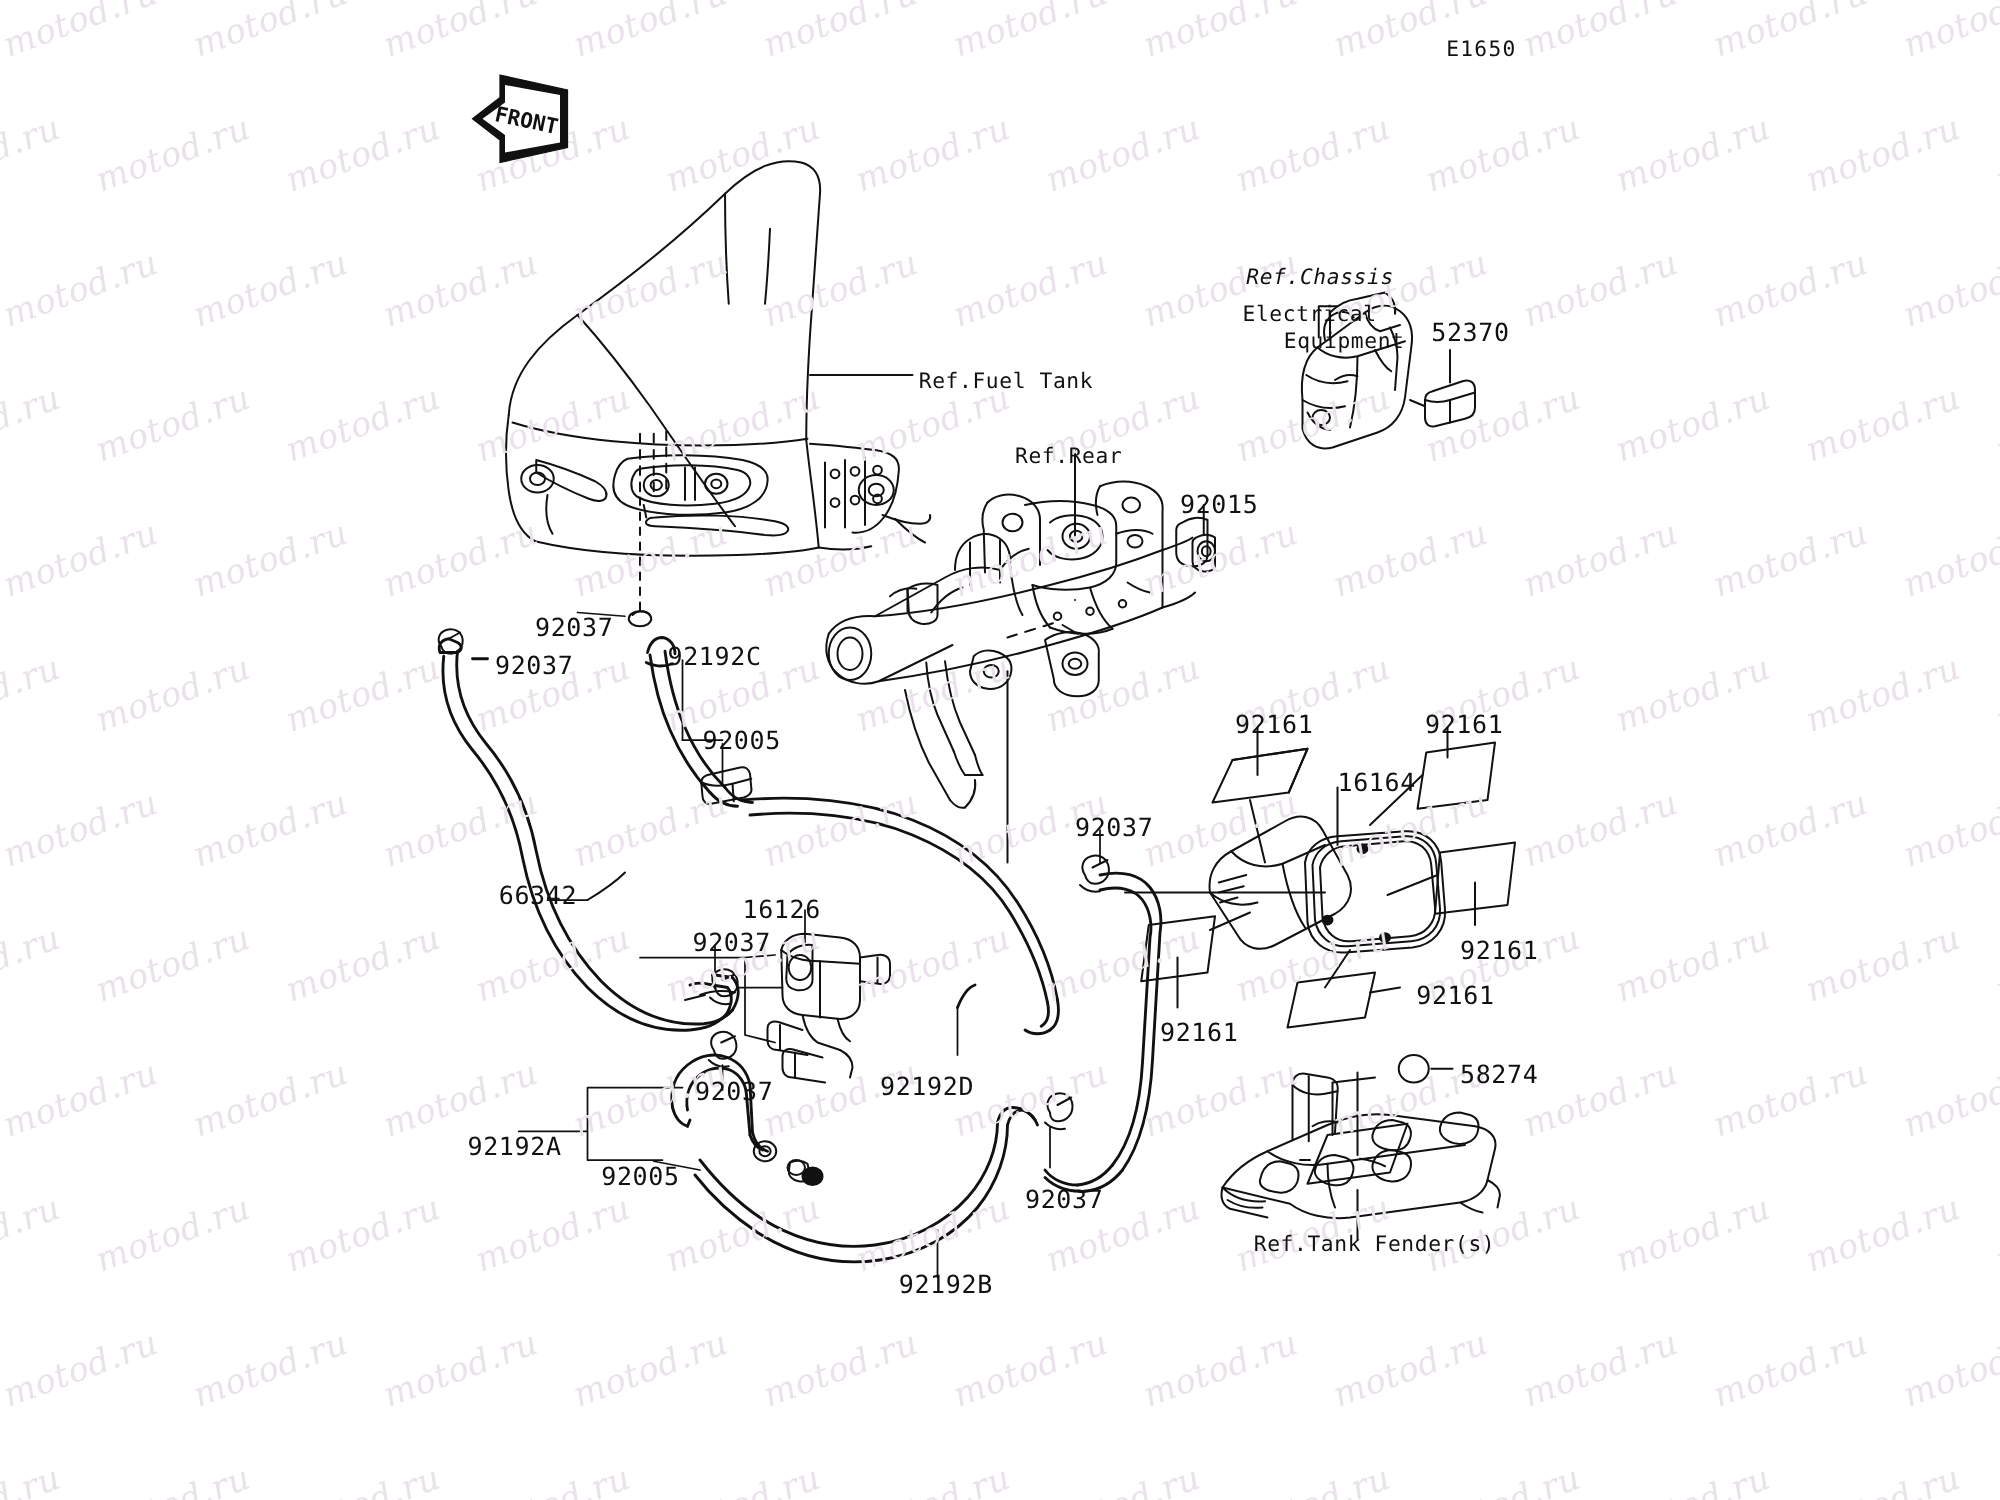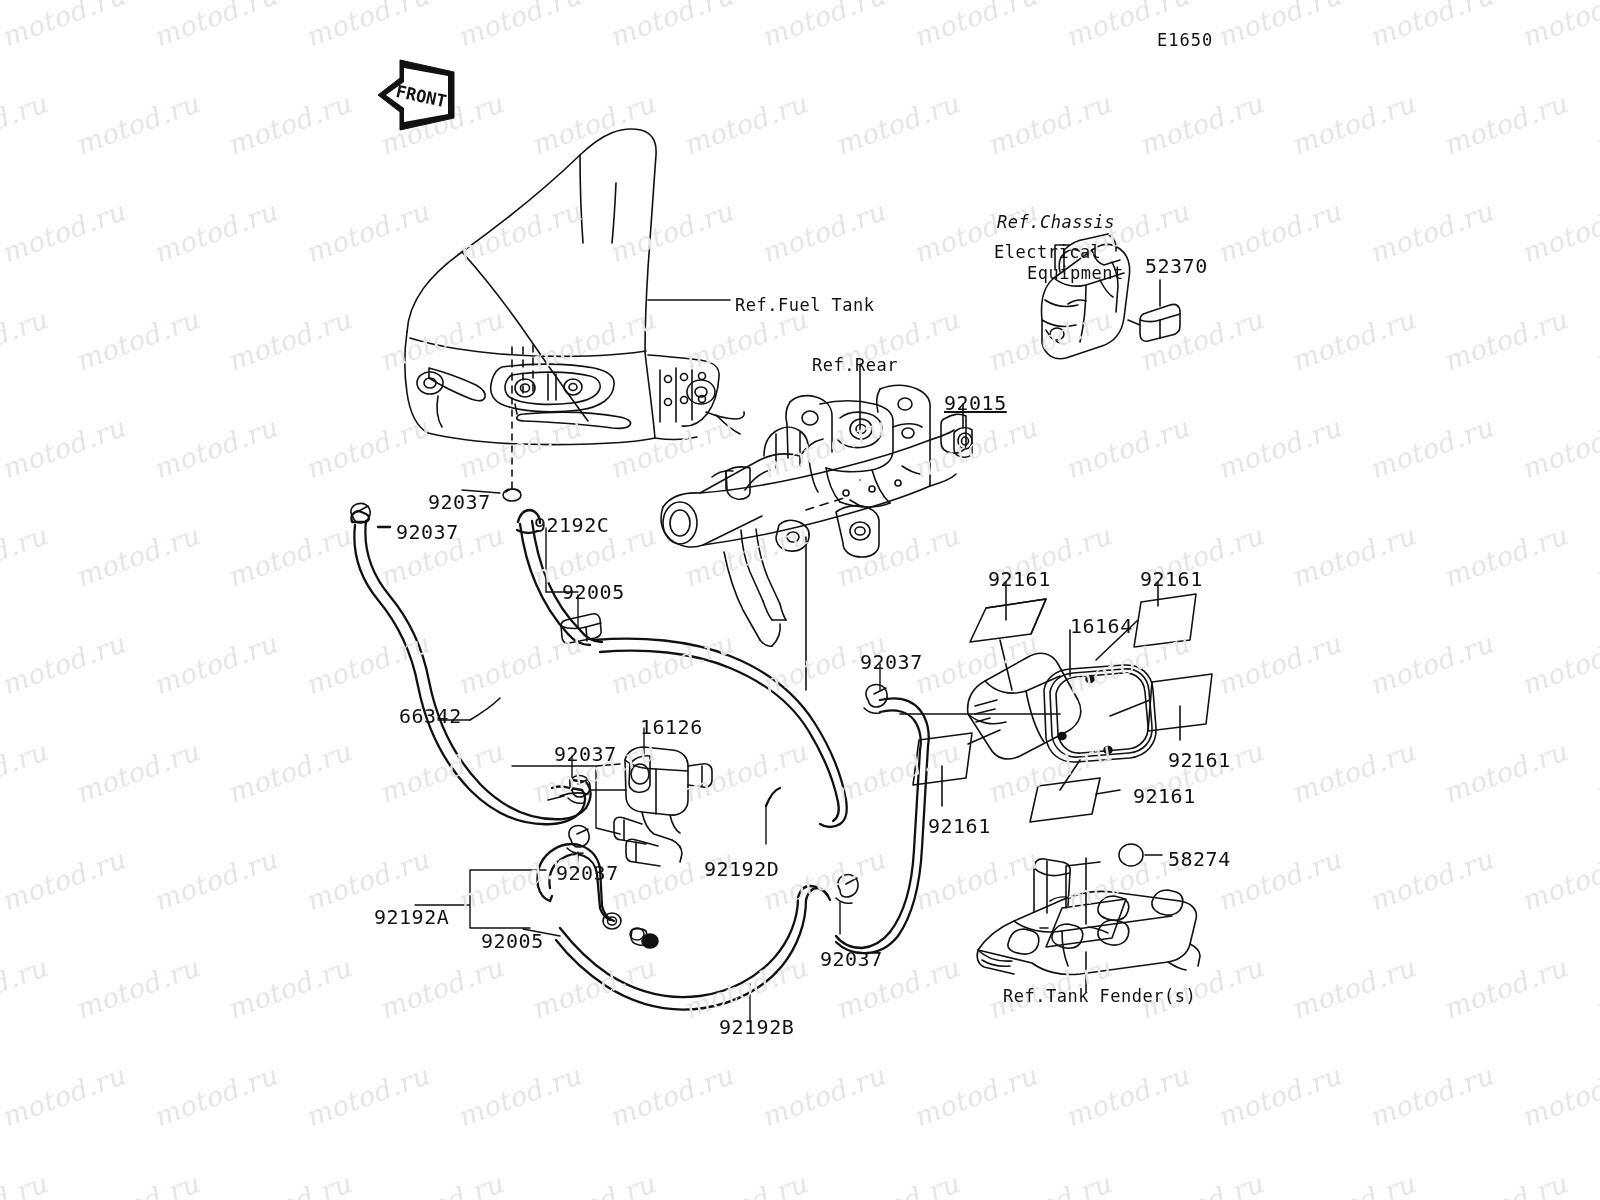--- a/index.html
+++ b/index.html
@@ -633,31 +633,31 @@
   </svg>
 
   <div id="labels">
       <div class="lbl small" style="left: 735px; top: 295px;">Ref.Fuel Tank</div>
       <div class="lbl small" style="left: 812px; top: 355px;">Ref.Rear</div>
       <div class="lbl small" style="left: 997px; top: 212px; font-style: italic;">Ref.Chassis</div>
       <div class="lbl small" style="left: 994px; top: 242px;">Electrical</div>
       <div class="lbl small" style="left: 1027px; top: 263px;">Equipment</div>
       <div class="lbl small" style="left: 1003px; top: 986px;">Ref.Tank Fender(s)</div>
       <div class="lbl" style="left: 1145px; top: 254px;">52370</div>
-      <div class="lbl" style="left: 944px; top: 391px; text-decoration: underline;">92015</div>
+      <div class="lbl" style="left: 944px; top: 391px;">92015</div>
       <div class="lbl" style="left: 428px; top: 490px;">92037</div>
       <div class="lbl" style="left: 396px; top: 520px;">92037</div>
       <div class="lbl" style="left: 534px; top: 513px;">92192C</div>
       <div class="lbl" style="left: 562px; top: 580px;">92005</div>
       <div class="lbl" style="left: 988px; top: 567px;">92161</div>
       <div class="lbl" style="left: 1140px; top: 567px;">92161</div>
       <div class="lbl" style="left: 1070px; top: 614px;">16164</div>
       <div class="lbl" style="left: 860px; top: 650px;">92037</div>
       <div class="lbl" style="left: 399px; top: 704px;">66342</div>
-      <div class="lbl" style="left: 640px; top: 715px;">16126</div>
+      <div class="lbl" style="left: 594px; top: 715px;">16126</div>
       <div class="lbl" style="left: 1168px; top: 748px;">92161</div>
       <div class="lbl" style="left: 554px; top: 742px;">92037</div>
       <div class="lbl" style="left: 1133px; top: 784px;">92161</div>
       <div class="lbl" style="left: 928px; top: 814px;">92161</div>
       <div class="lbl" style="left: 704px; top: 857px;">92192D</div>
       <div class="lbl" style="left: 1168px; top: 847px;">58274</div>
       <div class="lbl" style="left: 556px; top: 861px;">92037</div>
       <div class="lbl" style="left: 374px; top: 905px;">92192A</div>
       <div class="lbl" style="left: 481px; top: 929px;">92005</div>
       <div class="lbl" style="left: 820px; top: 947px;">92037</div>

